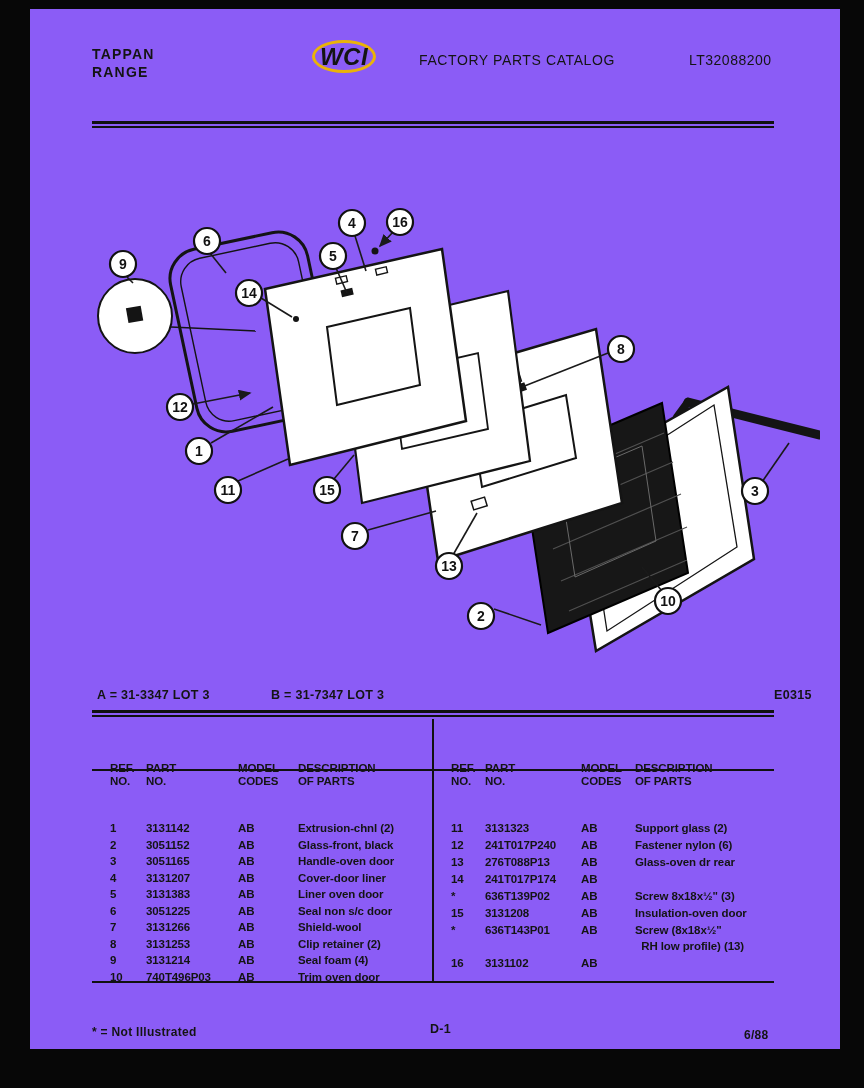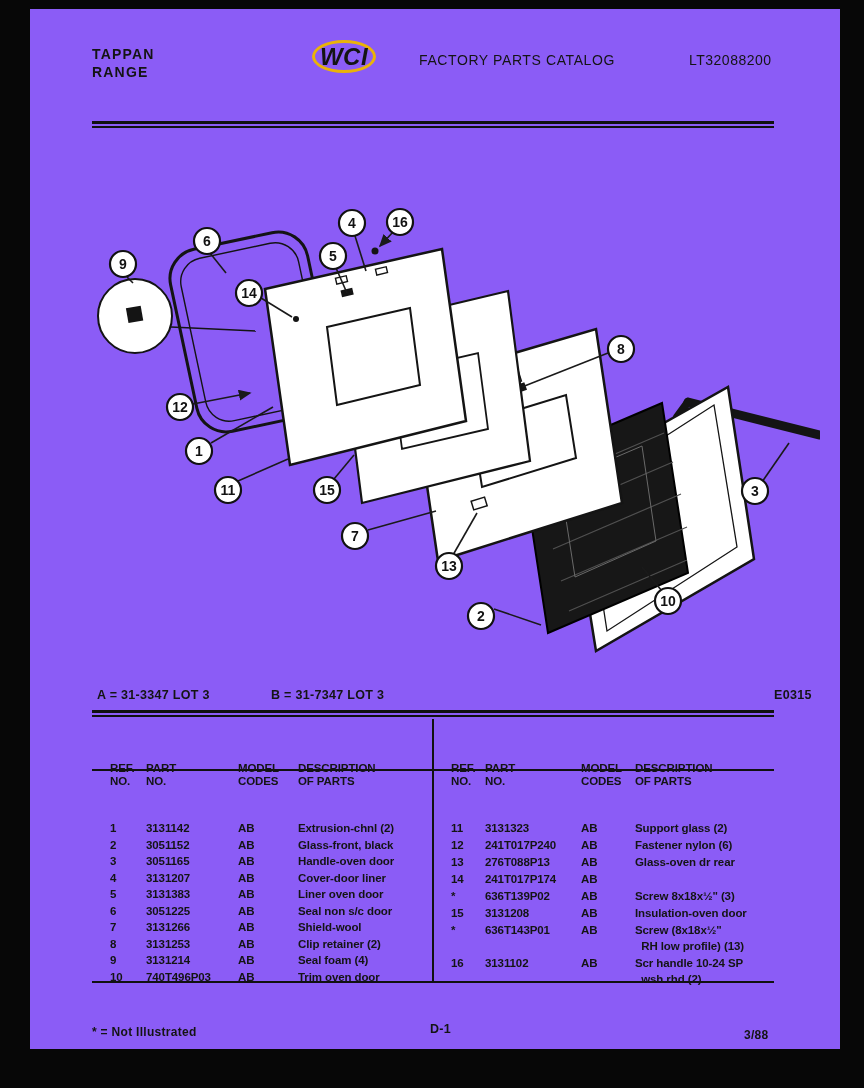--- a/index.html
+++ b/index.html
@@ -336,24 +336,22 @@
             <span class="c-ref">*</span>
             <span>636T143P01</span>
             <span>AB</span>
             <span class="c-desc">Screw (8x18x½"
   RH low profile) (13)</span>
           </div>
         <div class="trow">
             <span class="c-ref">16</span>
             <span>3131102</span>
             <span>AB</span>
-            <span class="c-desc">Scr handle 10-24 SP
-  wsh rhd (2)</span>
           </div>
       </div>
     </div>
   </div>
 
   <div class="foot" id="foot-note">* = Not Illustrated</div>
   <div class="foot" id="foot-page">D-1</div>
-  <div class="foot" id="foot-date">3/88</div>
+  <div class="foot" id="foot-date">6/88</div>
 
 </div>
 
 </body></html>

